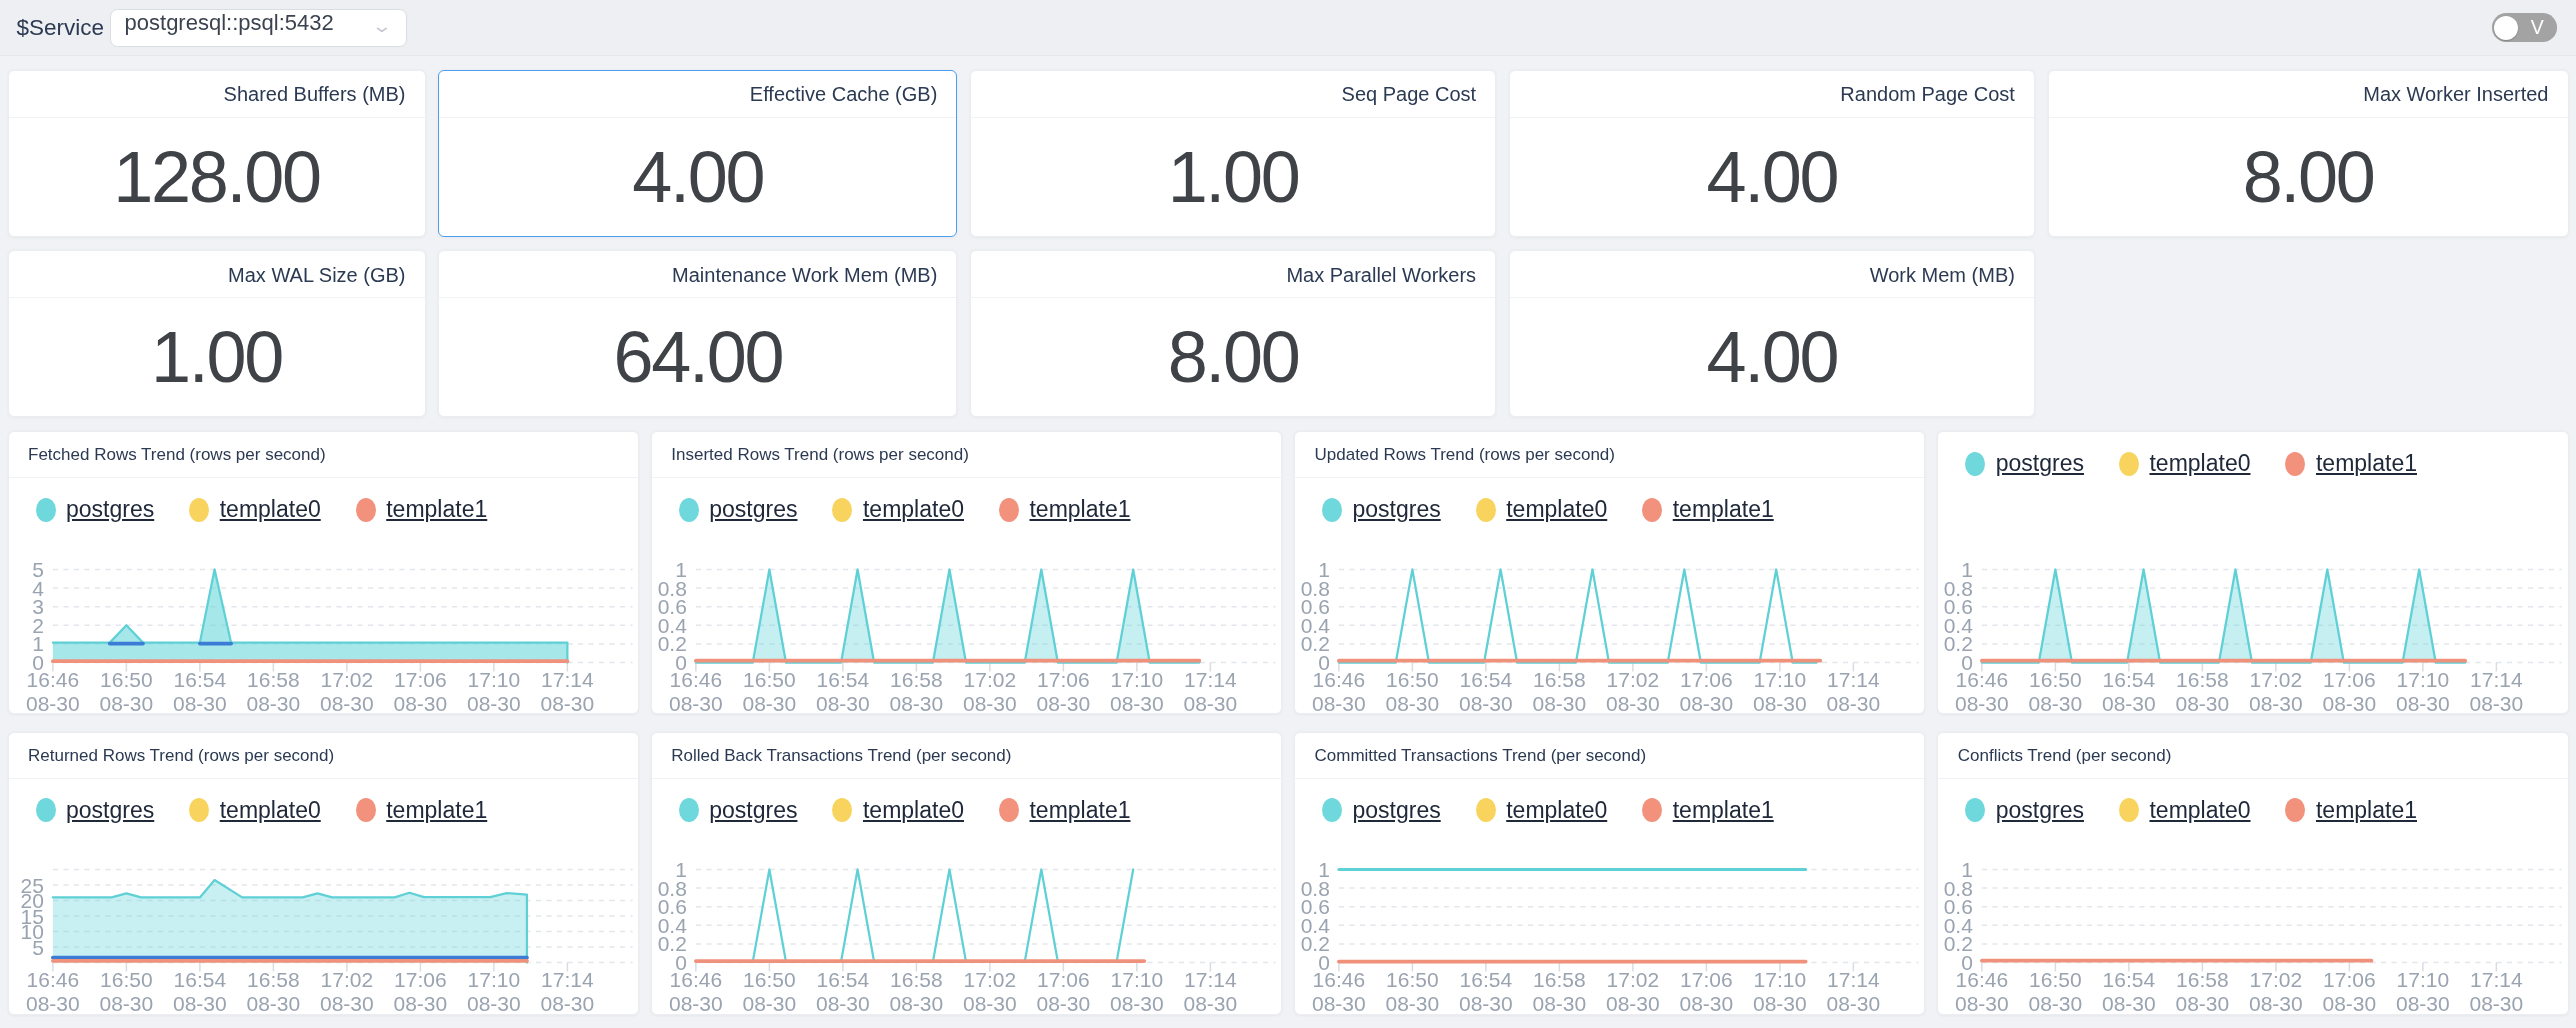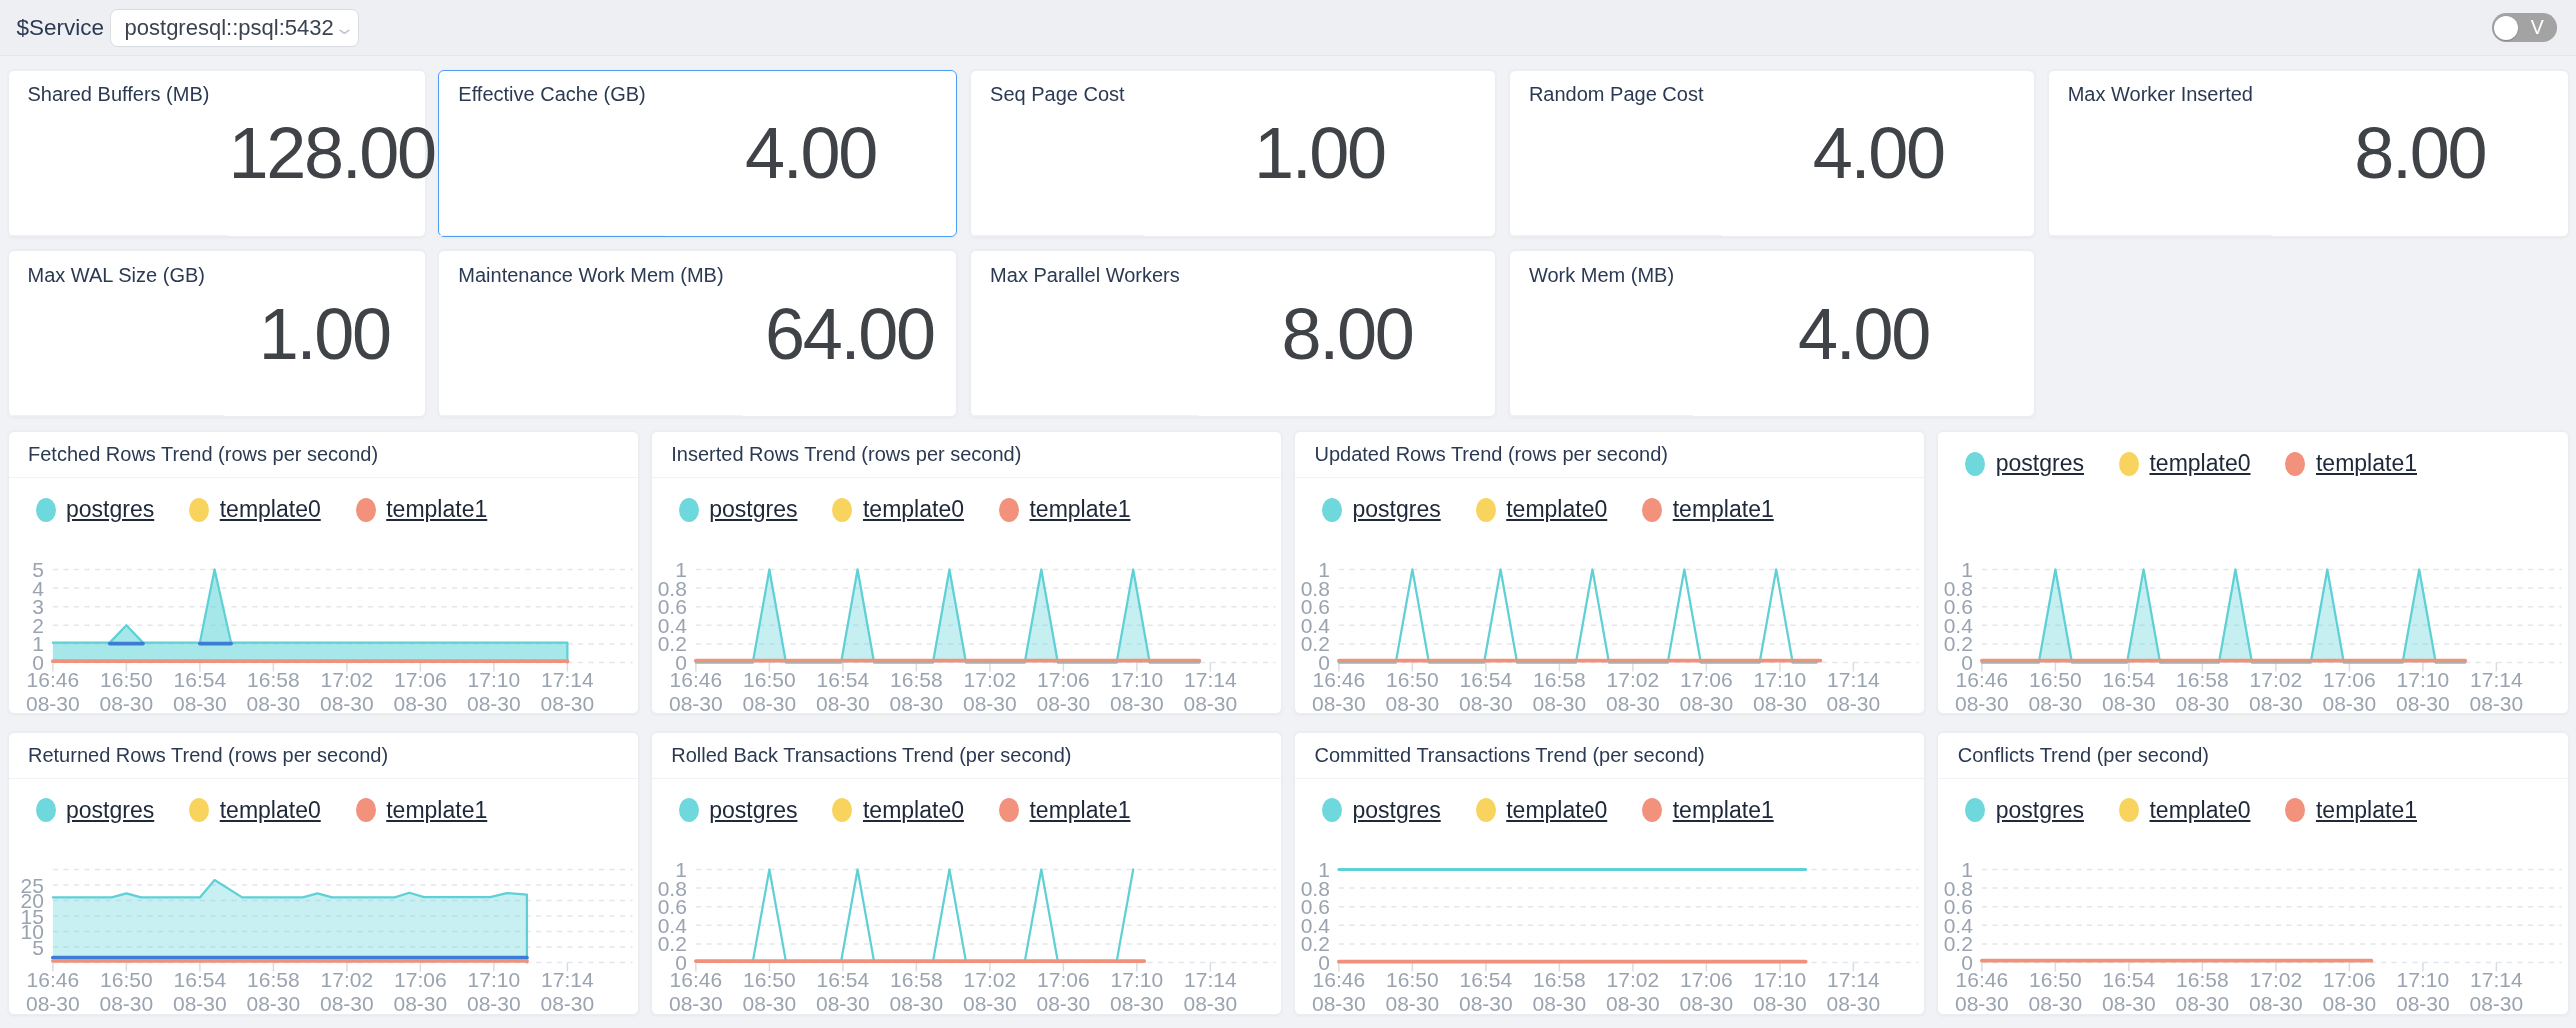--- a/index.html
+++ b/index.html
@@ -9,42 +9,43 @@
     font-family:"Liberation Sans",sans-serif;
     -webkit-font-smoothing:antialiased;
   }
   
   .topbar{
     height:56px;background:#edeff3;border-bottom:1.5px solid #e3e6eb;
     display:flex;align-items:center;padding:0 16.5px;box-sizing:border-box;
   }
   .var-label{font-size:22.5px;color:#2b3a52;margin-right:6px;}
   .select{
-    width:249px;height:38px;background:#fff;border:1.5px solid #d9dce2;border-radius:7.5px;
-    display:flex;align-items:center;padding:0 13.5px;box-sizing:border-box;
+    width:297px;height:38px;background:#fff;border:1.5px solid #d9dce2;border-radius:7.5px;
+    display:flex;padding:0 13.5px;box-sizing:border-box;
     color:#3c4350;font-size:22px;cursor:pointer;
   }
   .select .chev{margin-left:auto;color:#c3c8d0;font-size:25.5px;transform:scaleY(.7);}
   .spacer{flex:1;}
   .toggle{
     width:65px;height:28.5px;border-radius:14.3px;background:#a3a3a3;
     display:flex;align-items:center;margin-right:3px;cursor:pointer;
   }
   .knob{width:24px;height:24px;border-radius:50%;background:#fff;margin-left:2.3px;box-shadow:0 0.8px 1.5px rgba(0,0,0,.25);}
   .tlabel{color:#fff;font-size:19.5px;flex:1;text-align:center;}
 
   
   .stats{
     display:grid;grid-template-columns:418px 519px 526px 526px auto;
     gap:13.5px 12.8px;margin:13.5px 7.5px 0;
   }
   .card{
     background:#fff;border:0.8px solid #ebedf1;border-radius:6px;height:167px;
-    box-sizing:border-box;display:flex;flex-direction:row;
+    box-sizing:border-box;display:flex;flex-direction:column;
     box-shadow:0 0.8px 3px rgba(31,45,61,.05);
+    text-align:right;
   }
   .card.selected{border:1.5px solid #4d9fee;}
   .card-h{
     padding:12.8px 19px 10.5px;font-size:20px;color:#2b3a52;
     border-bottom:1.5px solid #f1f2f5;flex:none;
   }
   .card-v{
     flex:1;display:flex;align-items:center;justify-content:center;
     font-size:72px;color:#3f4246;letter-spacing:-2.3px;
   }
@@ -53,21 +54,21 @@
   .charts{
     display:grid;grid-template-columns:repeat(4,1fr);gap:12px;margin:14.3px 7.5px 0;
   }
   .charts.row2{margin-top:17.3px;}
   .panel{
     background:#fff;border:0.8px solid #ebedf1;border-radius:6px;height:283px;
     box-sizing:border-box;display:flex;flex-direction:column;overflow:hidden;
     box-shadow:0 0.8px 3px rgba(31,45,61,.05);
   }
   .panel-h{
-    height:45px;line-height:45px;padding:0 19.5px;font-size:20px;color:#2b3a52;
+    height:45px;line-height:45px;padding:0 19.5px;font-size:17px;color:#2b3a52;
     border-bottom:1.5px solid #f1f2f5;flex:none;white-space:nowrap;
   }
   .legend{display:flex;gap:35px;padding:18px 0 0 27px;flex:none;}
   .li{display:flex;align-items:center;gap:10.5px;cursor:pointer;}
   .dot{width:20px;height:24px;border-radius:50%;flex:none;}
   .ll{font-size:23px;color:#20293a;text-decoration:underline;}
   .chart{flex:1;position:relative;}
   .chart svg{position:absolute;left:0;bottom:1.5px;display:block;}
 </style>
 </head>

